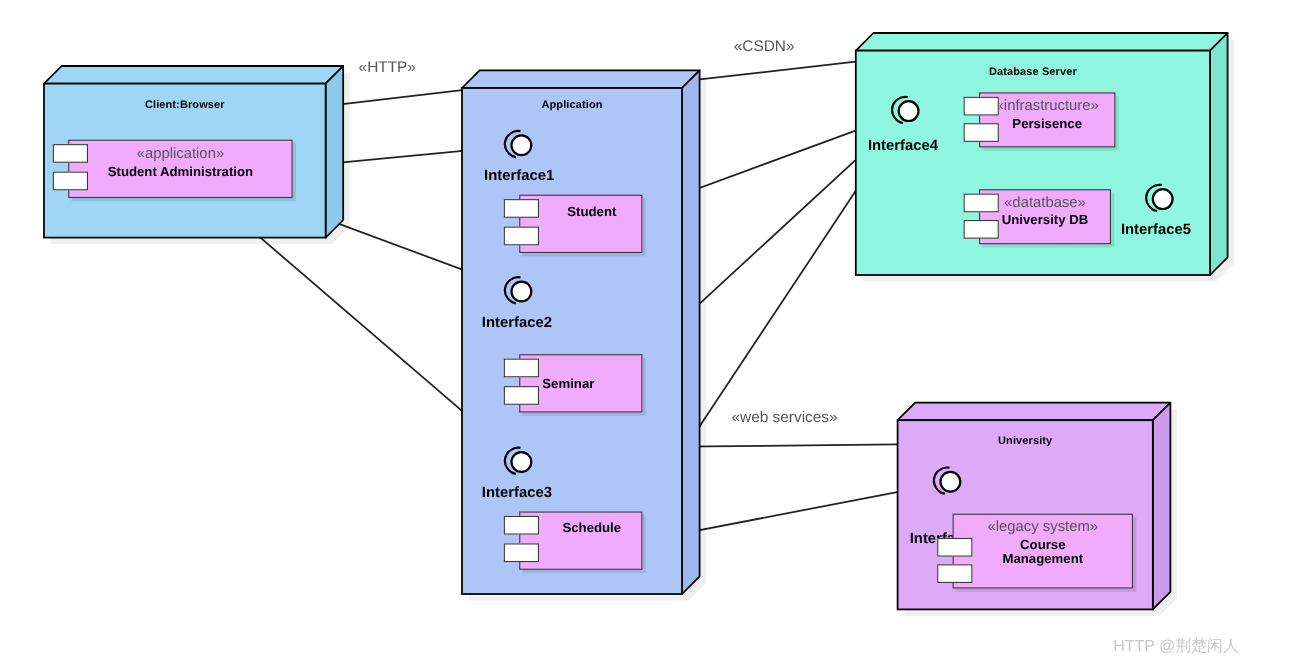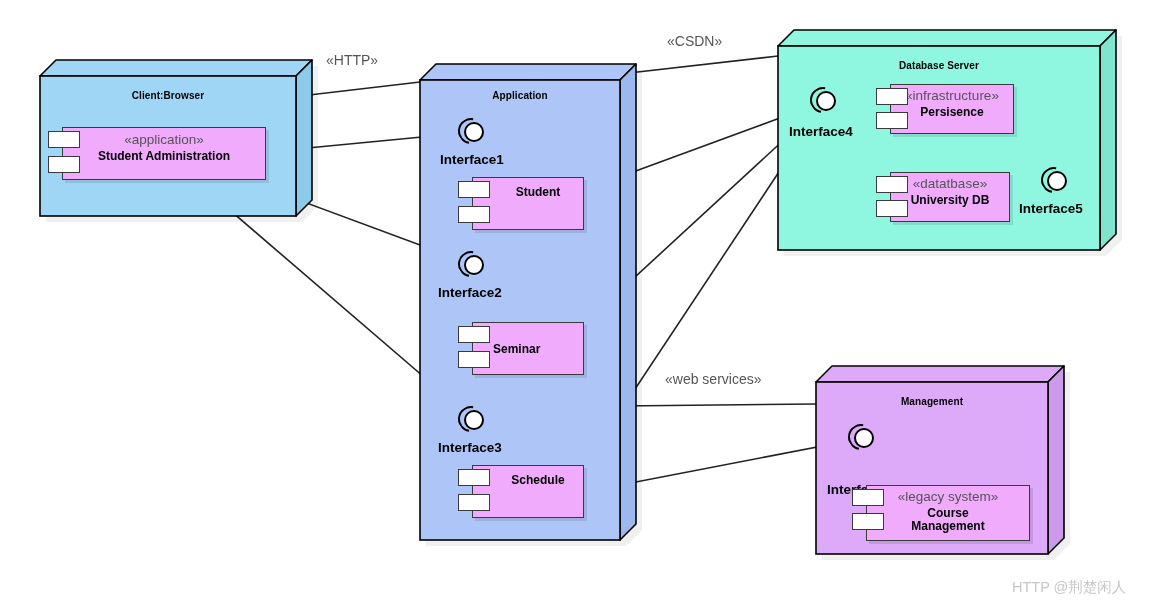--- a/index.html
+++ b/index.html
@@ -275,31 +275,31 @@
   </div>
   <div class="iface-label" style="left:1019px; top:201px;">Interface5</div>
 
   <div class="node" style="left:816px; top:366px; width:248px; height:204px;">
     <svg class="node-svg" width="248" height="204">
       <polygon points="0,16 16,0 248,0 248,172 232,188 0,188" fill="rgba(0,0,0,0.06)" transform="translate(6,6)"></polygon>
       <polygon points="0,16 16,0 248,0 232,16" fill="#dcaaf8" stroke="#000" stroke-width="1.6" stroke-linejoin="round"></polygon>
       <polygon points="232,16 248,0 248,172 232,188" fill="#cc9aea" stroke="#000" stroke-width="1.6" stroke-linejoin="round"></polygon>
       <rect x="0" y="16" width="232" height="172" fill="#dcaaf8" stroke="#000" stroke-width="1.6"></rect>
     </svg>
-    <div class="node-title" style="top:30px; width:232px;">Management</div>
+    <div class="node-title" style="top:30px; width:232px;">University</div>
   </div>
 
   <div class="lolli" style="left:853px; top:427px;">
     <div class="shadow"></div>
     <div class="socket"></div>
     <div class="ball"></div>
   </div>
   <div class="iface-label" style="left:827px; top:482px;">Interface6</div>
 
-  <div class="component" style="left:866px; top:485px; width:164px; height:56px;">
+  <div class="component" style="left:866px; top:467px; width:164px; height:68px;">
     <div class="ctext stereo" style="top:3px;">«legacy system»</div>
     <div class="ctext cname" style="top:21px; padding:0 22px; width:calc(100% - 44px);">Course Management</div>
   </div>
   <div class="tab" style="left:852px; top:489px;"></div>
   <div class="tab" style="left:852px; top:513px;"></div>
 
   <div class="edge-label" style="left:326px; top:52px;">«HTTP»</div>
   <div class="edge-label" style="left:667px; top:33px;">«CSDN»</div>
   <div class="edge-label" style="left:665px; top:371px;">«web services»</div>
 

